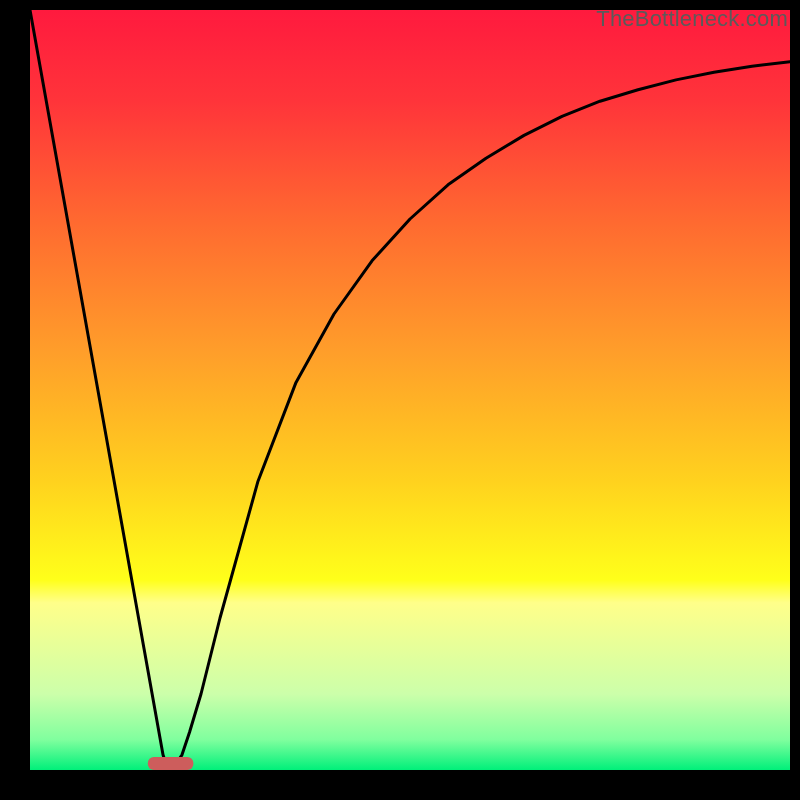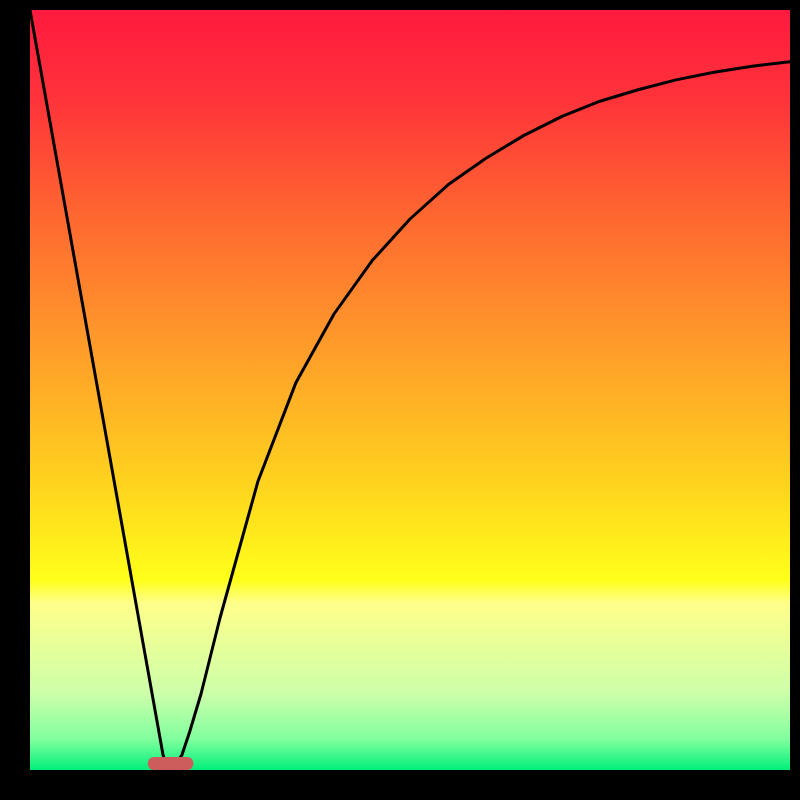--- a/index.html
+++ b/index.html
@@ -70,13 +70,14 @@
             <stop offset="100%" stop-color="#00f07a"></stop>
           </linearGradient>
       </defs>
       <rect x="0" y="0" width="760" height="760" fill="url(#bg)"></rect>
     </svg>
     <svg class="curve" viewBox="0 0 760 760" preserveAspectRatio="none">
       <path id="curve-path" d="M0.0 0.0 L38.0 212.8 L76.0 425.6 L114.0 638.4 L133.0 744.8 L136.8 756.2 L144.4 756.2 L152.0 744.8 L159.6 722.0 L171.0 684.0 L190.0 608.0 L228.0 471.2 L266.0 372.4 L304.0 304.0 L342.0 250.8 L380.0 209.0 L418.0 174.8 L456.0 148.2 L494.0 125.4 L532.0 106.4 L570.0 91.2 L608.0 79.8 L646.0 69.9 L684.0 62.3 L722.0 56.2 L760.0 51.7" fill="none" stroke-width="3" stroke-linecap="round" stroke-linejoin="round" stroke="#000000"></path>
       <rect id="marker-rect" rx="6" ry="6" height="13" y="747" x="117.8" width="45.6" fill="#cd5d5c"></rect>
     </svg>
   </div>
+  <div class="watermark">TheBottleneck.com</div>
 </div>
 
 </body></html>

